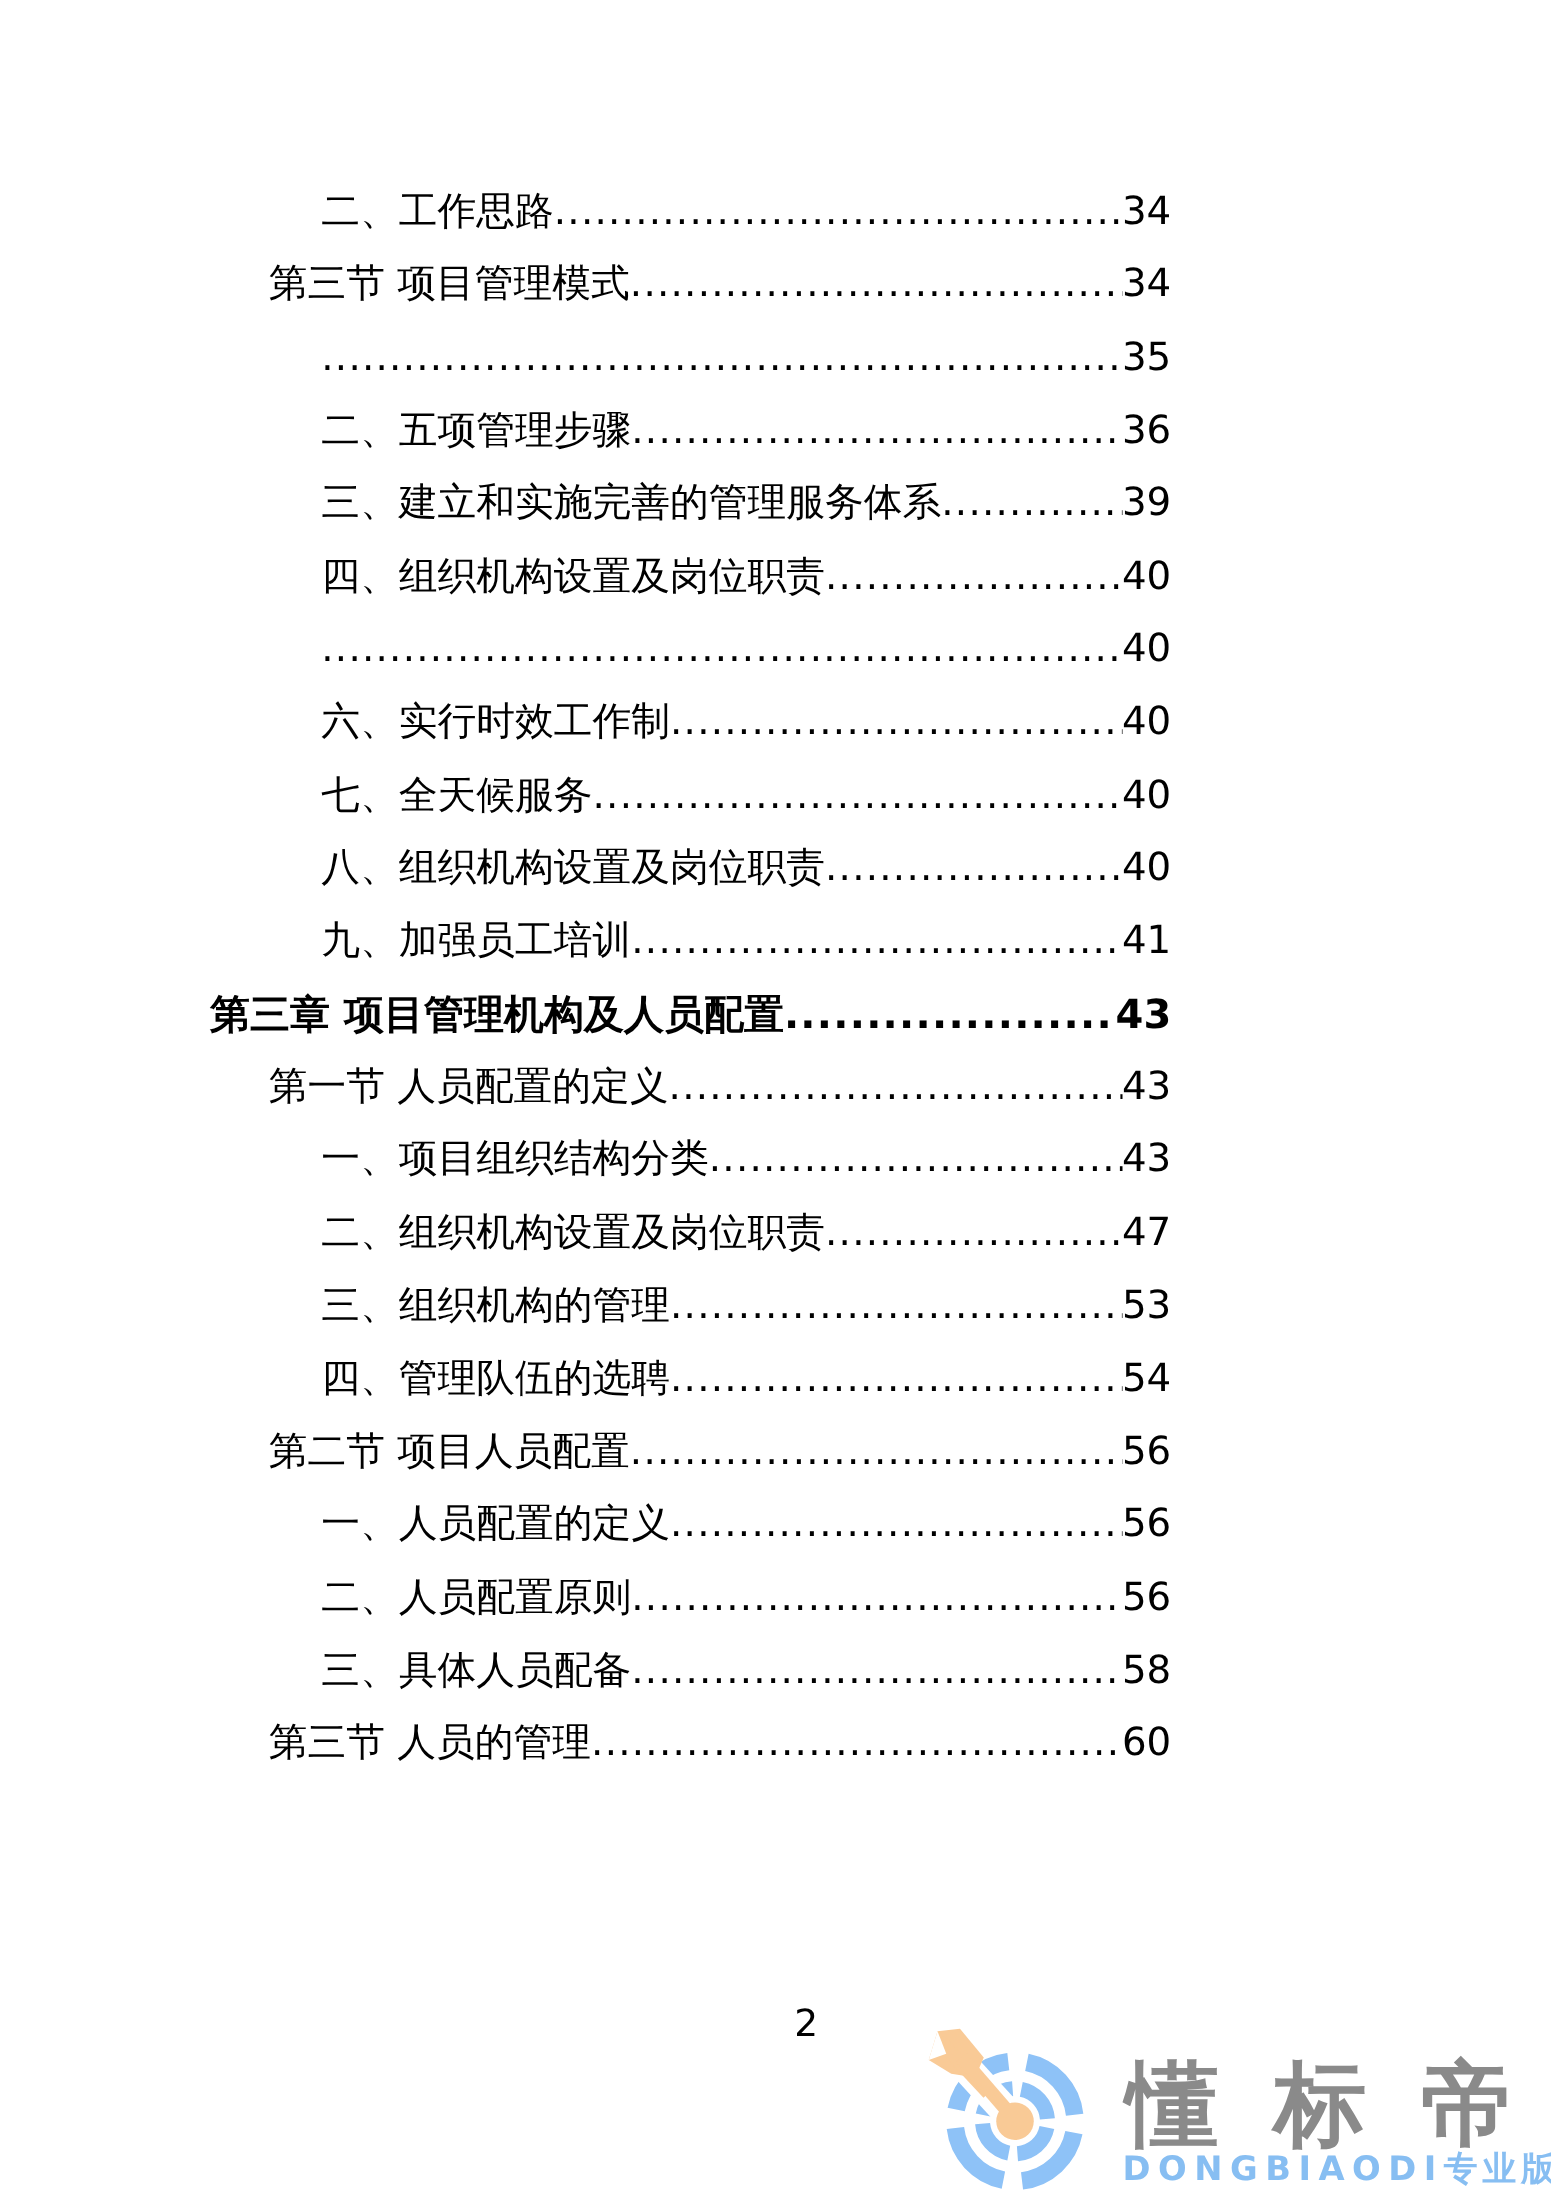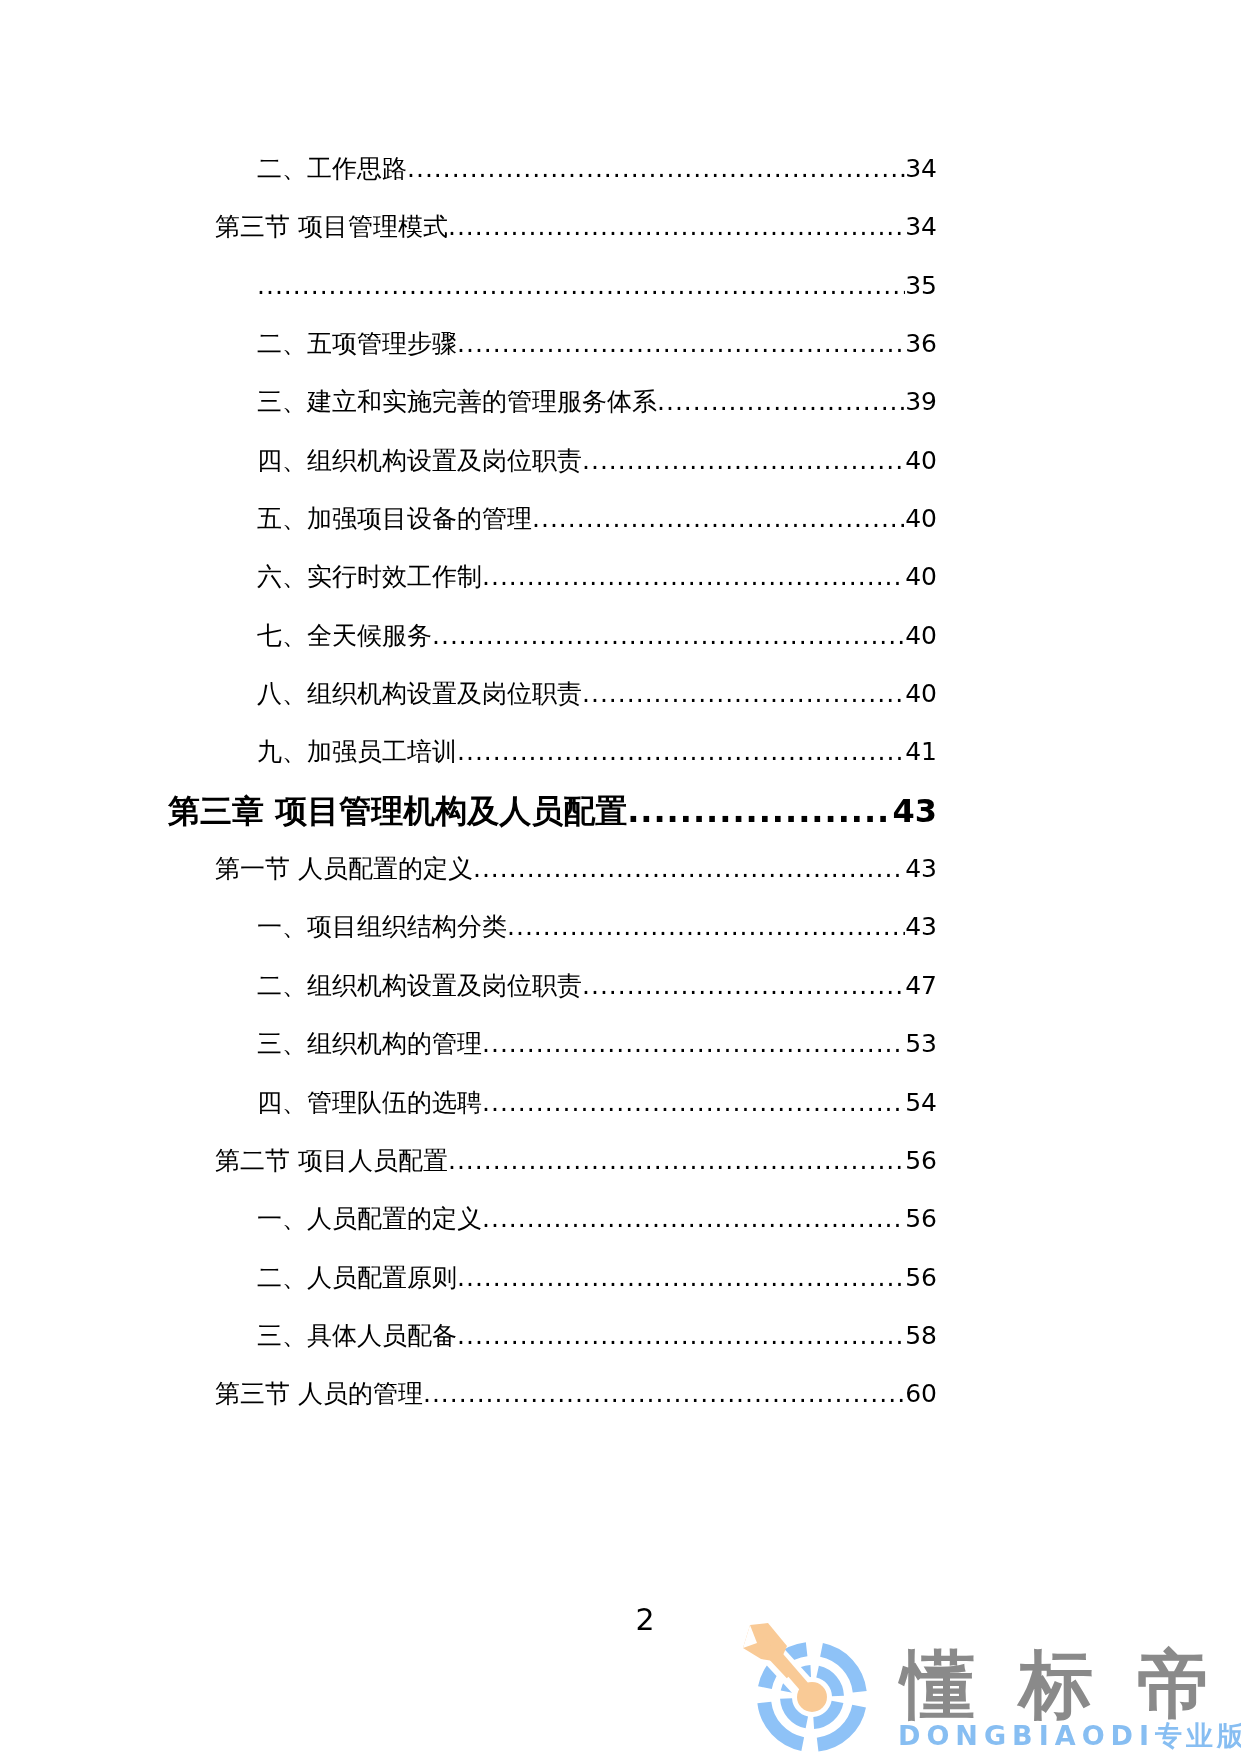--- a/index.html
+++ b/index.html
@@ -14,21 +14,21 @@
   .toc {
     position:absolute;
     left:168px; top:140px;
     width:769px;
   }
   .toc-row {
     display:flex;
     align-items:baseline;
     height:58.35px;
     line-height:58.35px;
-    font-size:25px;
+    font-size:31px;
     white-space:nowrap;
   }
   .toc-row.lvl-section { padding-left:47px;align-items:center; }
   .toc-row.lvl-item    { padding-left:89px; }
   .toc-row.lvl-chapter { font-weight:bold; font-size:32px;text-align:center; }
   .toc-label { flex:0 0 auto; }
   .toc-leader {
     flex:1 1 auto;
     overflow:hidden;
     letter-spacing:1px;
@@ -99,21 +99,20 @@
         <span class="toc-label">三、建立和实施完善的管理服务体系</span>
         <span class="toc-leader">......................................................................................................................................................</span>
         <span class="toc-page">39</span>
       </div>
       <div class="toc-row lvl-item">
         <span class="toc-label">四、组织机构设置及岗位职责</span>
         <span class="toc-leader">......................................................................................................................................................</span>
         <span class="toc-page">40</span>
       </div>
       <div class="toc-row lvl-item">
-        <span class="toc-label">五、加强项目设备的管理</span>
         <span class="toc-leader">......................................................................................................................................................</span>
         <span class="toc-page">40</span>
       </div>
       <div class="toc-row lvl-item">
         <span class="toc-label">六、实行时效工作制</span>
         <span class="toc-leader">......................................................................................................................................................</span>
         <span class="toc-page">40</span>
       </div>
       <div class="toc-row lvl-item">
         <span class="toc-label">七、全天候服务</span>

